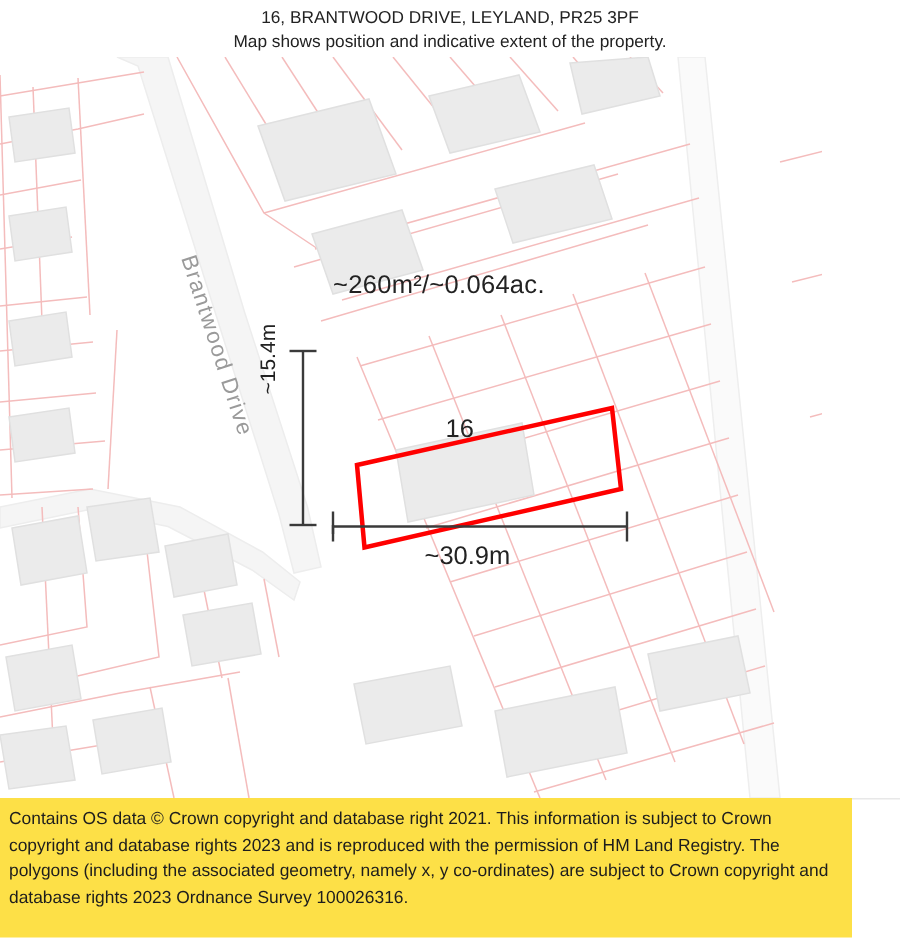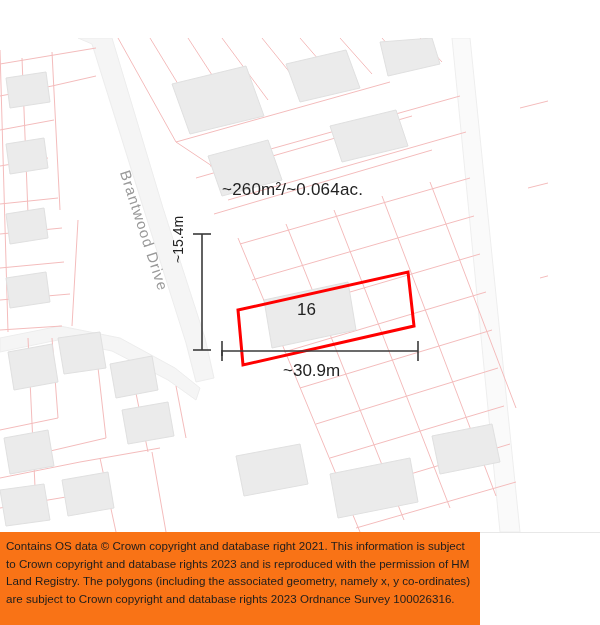--- a/index.html
+++ b/index.html
@@ -61,21 +61,20 @@
     top: 142px;
     font-size: 17px;
     color: #222;
     letter-spacing: 0.2px;
   }
   .plot-number {
     left: 297px;
     top: 238px;
     font-size: 17px;
     color: #222;
-    margin-top: 24px;
   }
   .dim-horizontal {
     left: 283px;
     top: 323px;
     font-size: 17px;
     color: #222;
   }
   .dim-vertical {
     left: 170px;
     top: 225px;
@@ -95,45 +94,49 @@
     display: block;
     transform: rotate(72deg);
     transform-origin: left top;
     white-space: nowrap;
   }
   
   .footer {
     position: absolute;
     left: 0;
     top: 532px;
-    width: 480px;
+    width: 568px;
     height: 93px;
     box-sizing: border-box;
     padding: 5px 6px 0 6px;
-    background: #f97316;
+    background: #fde047;
   }
   .footer p {
     margin: 0;
     font-size: 11.6px;
     line-height: 17.6px;
     color: #1d1d1d;
   }
   .border-top-line {
     position: absolute;
     top: 532px; left: 0;
     width: 600px;
     height: 1px;
     background: #e8e8e8;
   }
 </style>
 </head>
 <body>
 
 <div class="page">
 
+  <div class="header">
+    <div class="title">16, BRANTWOOD DRIVE, LEYLAND, PR25 3PF</div>
+    <div class="subtitle">Map shows position and indicative extent of the property.</div>
+  </div>
 
   <div class="map">
     <svg width="600" height="494" viewBox="0 0 600 494" xmlns="http://www.w3.org/2000/svg">
 
       <rect x="0" y="0" width="600" height="494" fill="#ffffff"></rect>
 
       <g>
 
         <path d="M 78 0 L 112 0 L 163 170 L 205 300 L 214 340 L 196 344 L 186 305 L 144 172 L 92 6 Z" fill="#f5f5f5" stroke="#ededed" stroke-width="1"></path>
 

